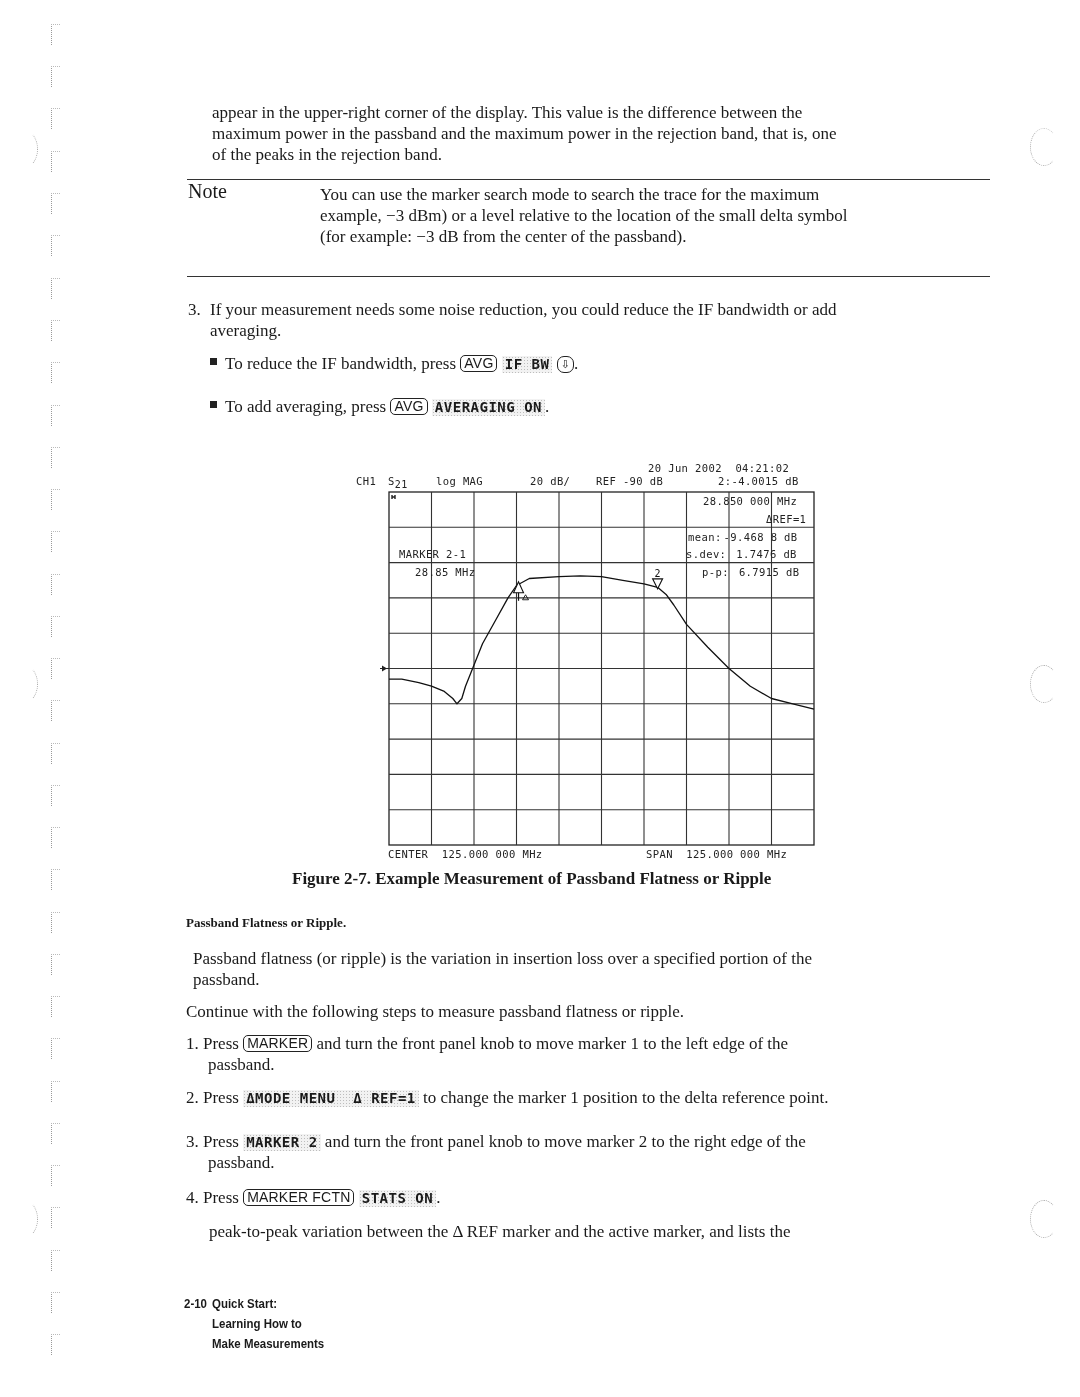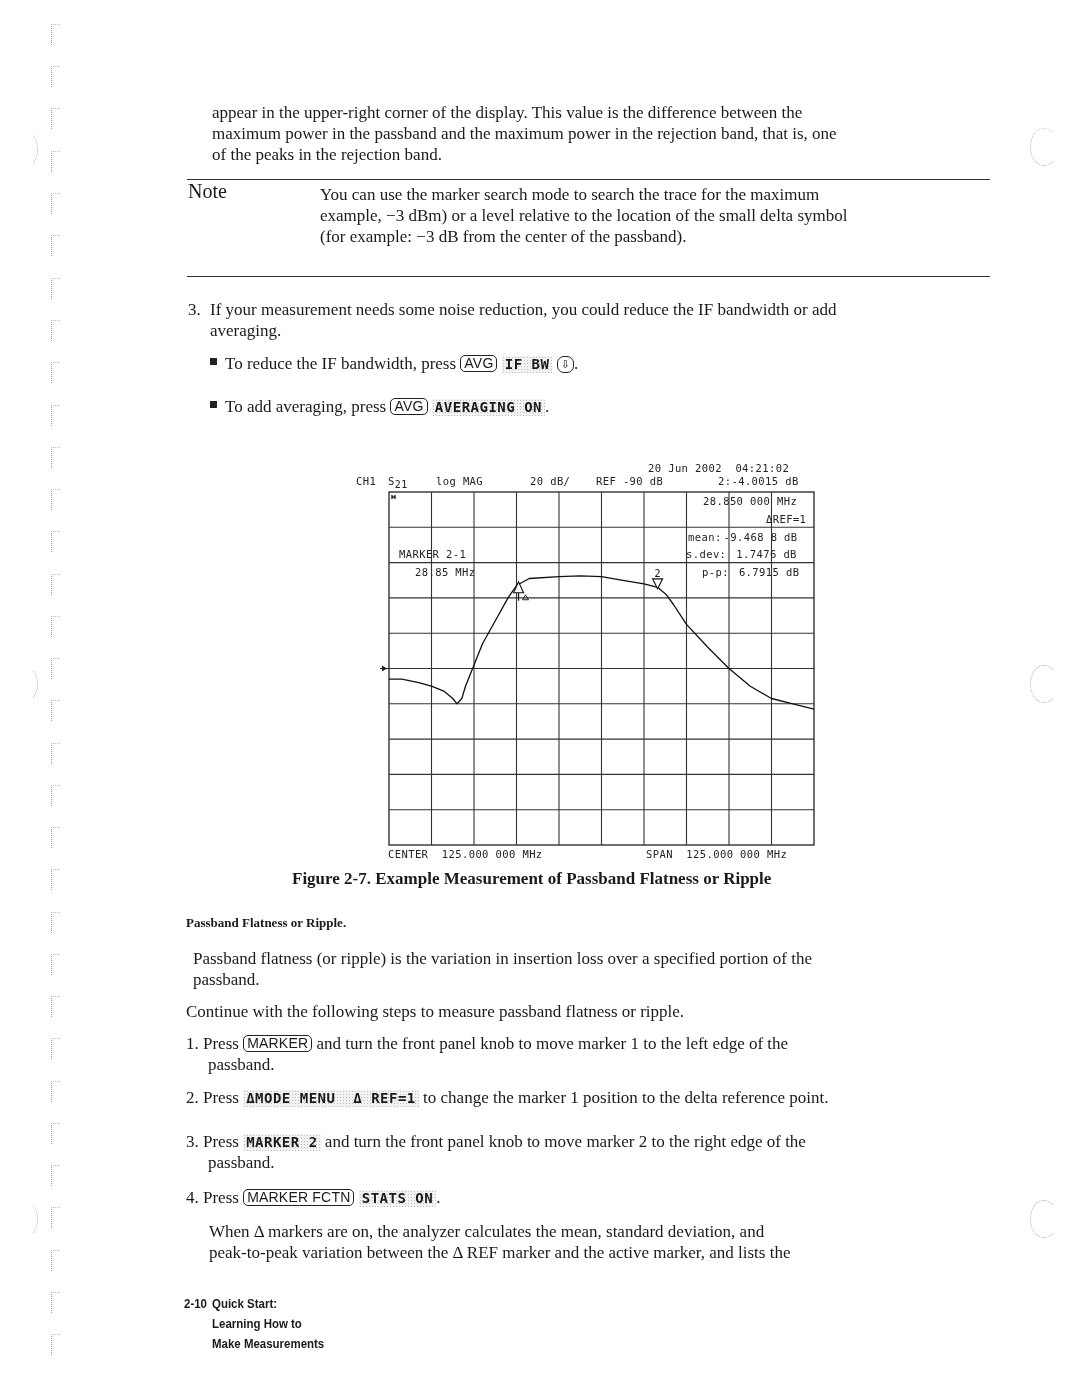--- a/index.html
+++ b/index.html
@@ -220,21 +220,20 @@
 </div>
 
 <div class="abs para" style="left:186px;top:1187px;width:800px;">
   <span>4.</span>
   <span>Press</span>
   <span class="key">MARKER FCTN</span>
   <span class="softkey">STATS ON</span><span>.</span>
 </div>
 
 <div class="abs para" style="left:209px;top:1221px;width:790px;">
-  <div>When Δ markers are on, the analyzer calculates the mean, standard deviation, and</div>
   <div>peak-to-peak variation between the Δ REF marker and the active marker, and lists the</div>
 </div>
 
 <div class="abs footer" style="left:184px;top:1294px;">2-10</div>
 <div class="abs footer" style="left:212px;top:1294px;">
   <div>Quick Start:</div>
   <div>Learning How to</div>
   <div>Make Measurements</div>
 </div>
 

